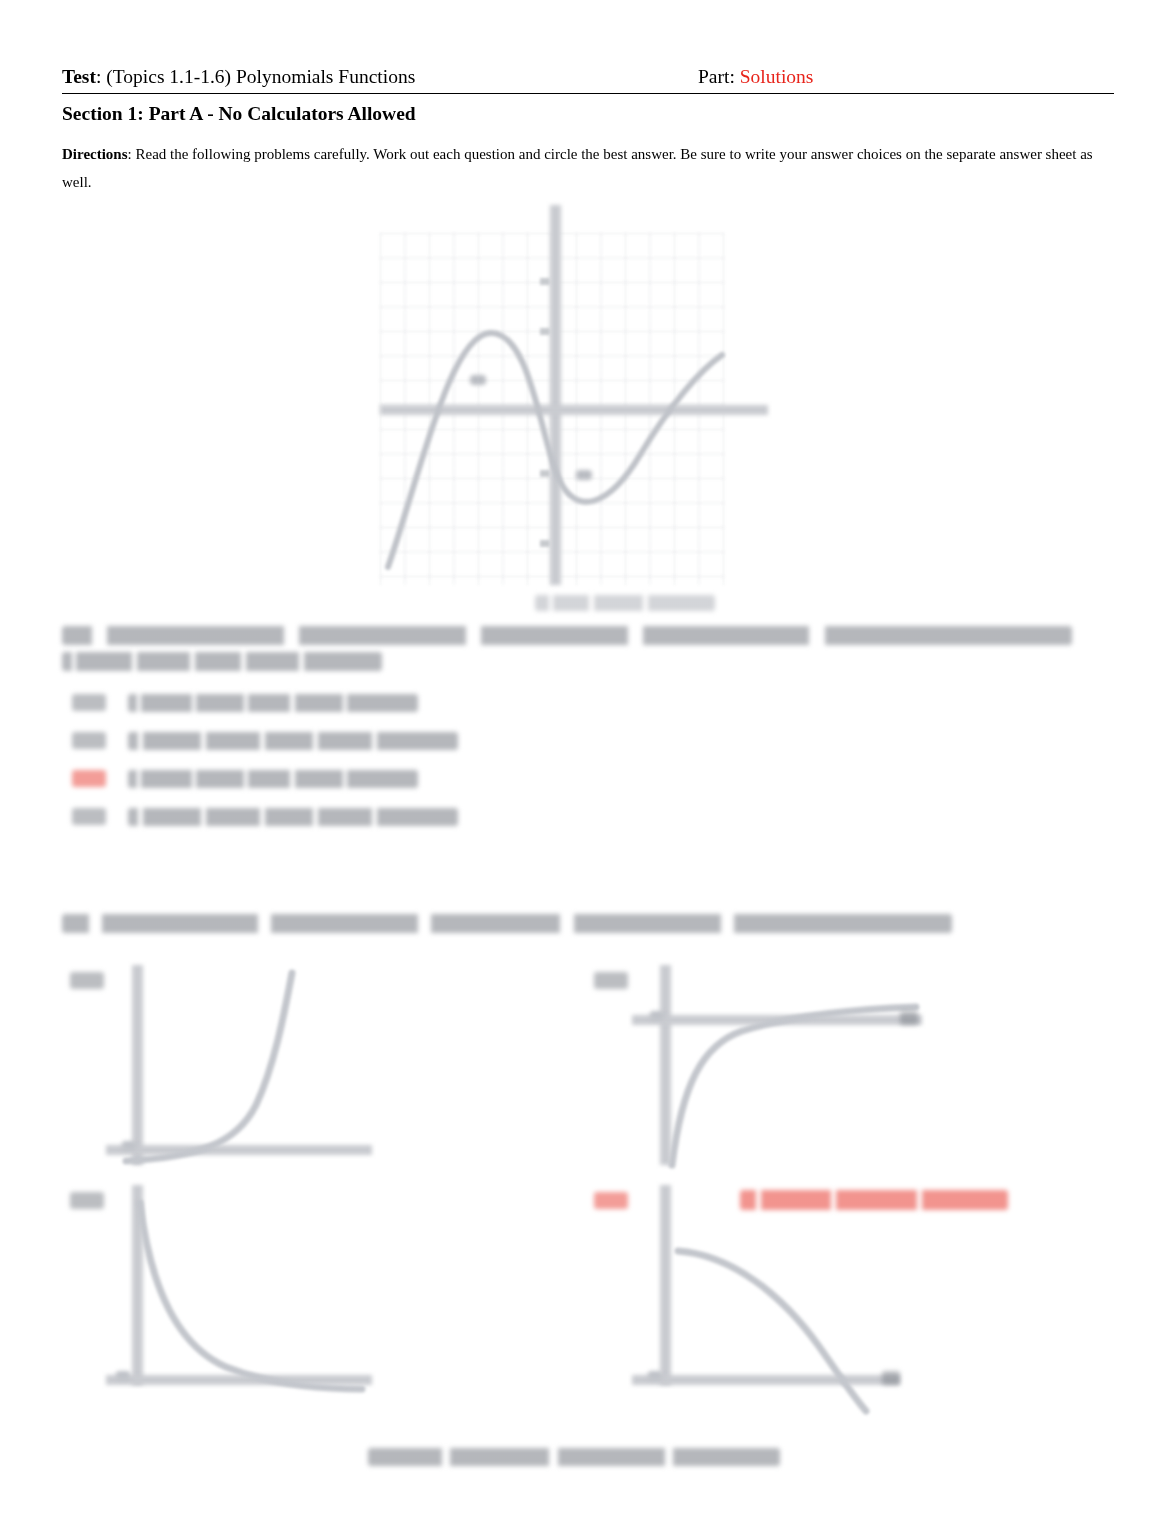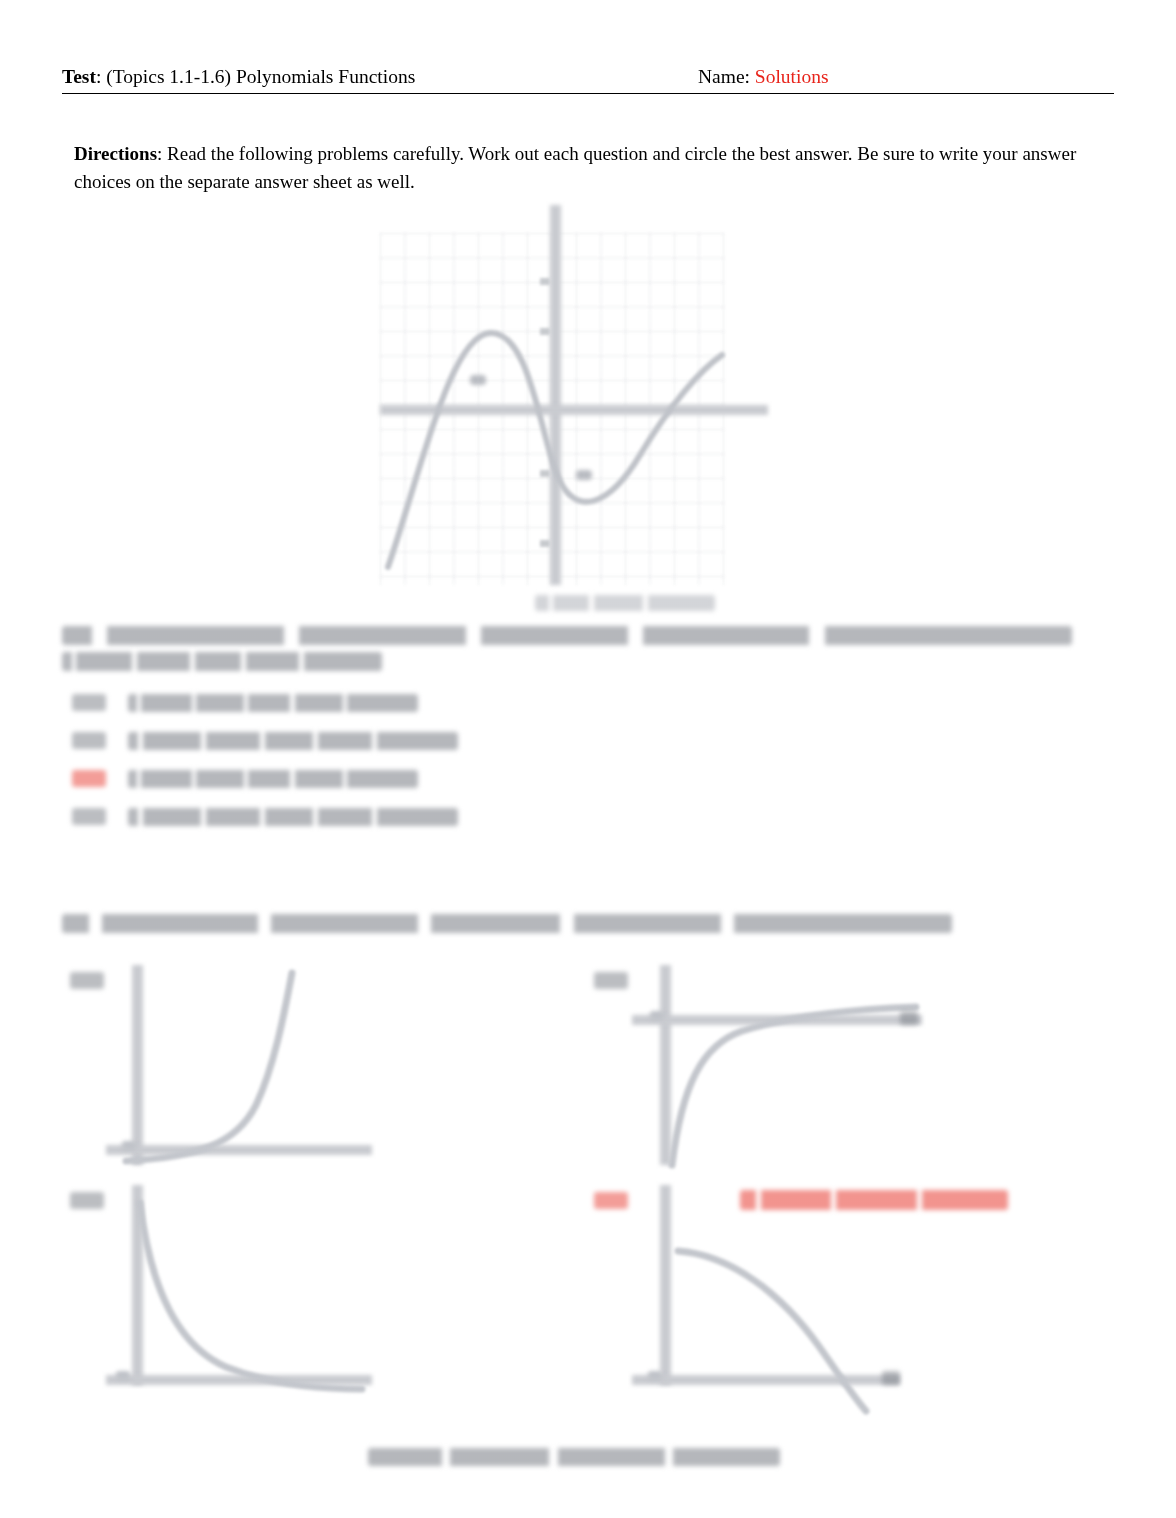--- a/index.html
+++ b/index.html
@@ -63,24 +63,24 @@
     left: 62px;
     top: 101px;
     font-size: 19.5px;
     font-weight: bold;
     line-height: 26px;
     white-space: nowrap;
   }
 
   .directions {
     position: absolute;
-    left: 74px;
+    left: 62px;
     top: 140px;
     width: 1050px;
-    font-size: 19px;
+    font-size: 15px;
     line-height: 28px;
   }
 
   
   .fig1 {
     position: absolute;
     left: 380px;
     top: 205px;
     width: 350px;
     height: 380px;
@@ -231,26 +231,27 @@
 </head>
 <body>
 
 <div class="page">
 
   <div class="header-row">
     <div class="hdr-left">
       <span class="bold">Test</span><span>: (Topics 1.1-1.6) Polynomials Functions</span>
     </div>
     <div class="hdr-right">
-      <span>Name:</span>
+      <span>Part:</span>
       <span class="red">Solutions</span>
     </div>
   </div>
   <div class="rule"></div>
 
+  <div class="section-title">Section 1: Part A - No Calculators Allowed</div>
 
   <div class="directions">
     <span class="bold">Directions</span><span>:  Read the following problems carefully.  Work out each question and circle the best answer.  Be sure to write your answer choices on the separate answer sheet as well.</span>
   </div>
 
   <div class="fig1">
     <div class="grid"></div>
     <div class="axis-y"></div>
     <div class="axis-x"></div>
     <svg class="curve" viewBox="0 0 350 380">

